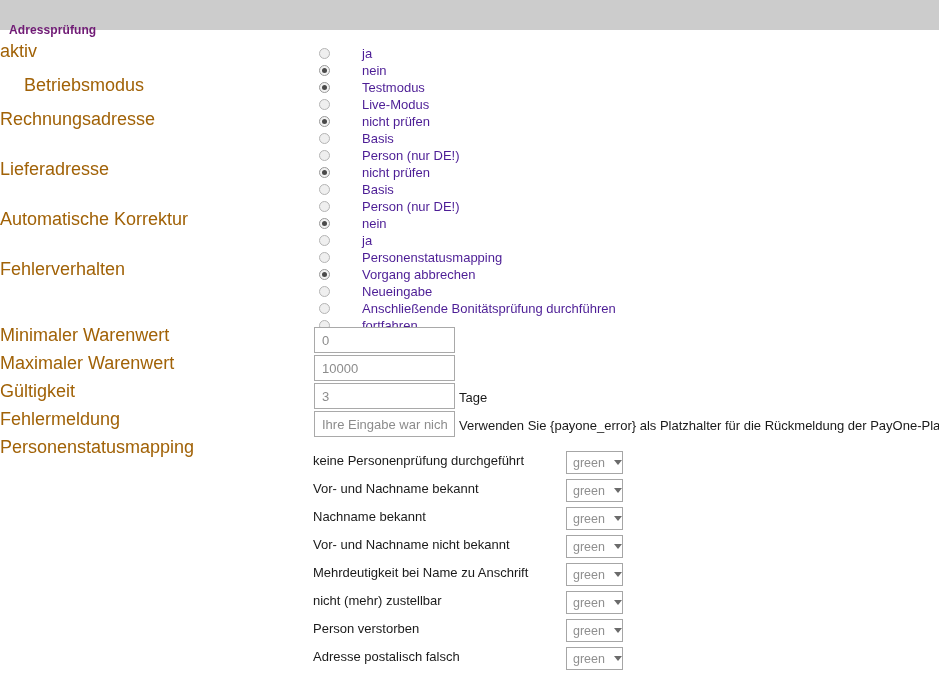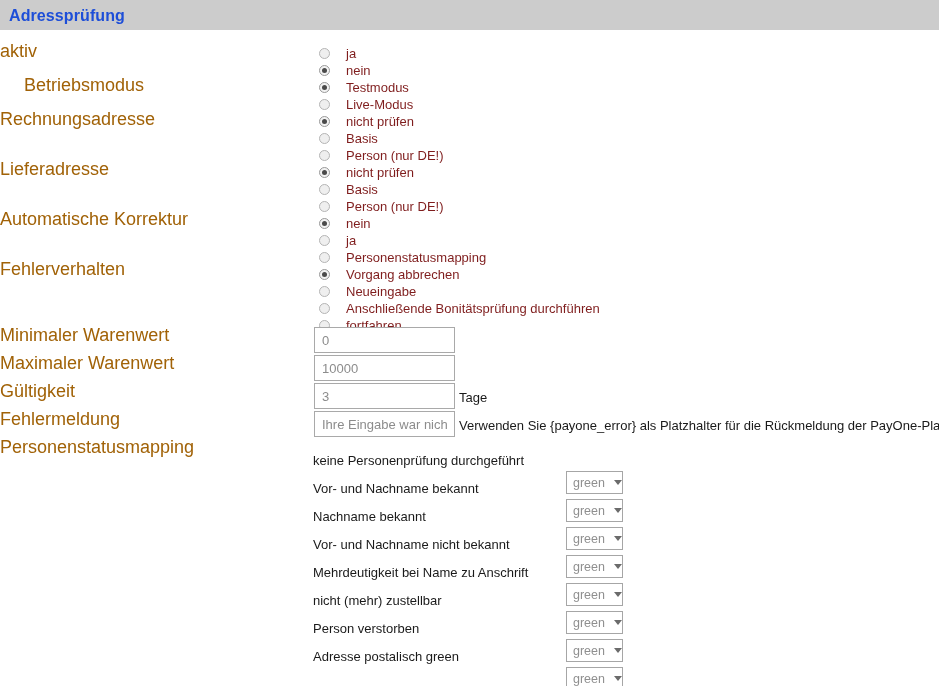--- a/index.html
+++ b/index.html
@@ -28,24 +28,24 @@
     left: 0;
     top: 0;
     width: 939px;
     height: 30px;
     background: #cccccc;
     box-sizing: border-box;
   }
   .panel-header .title {
     position: absolute;
     left: 9px;
-    top: 7px;
-    font-size: 16px;
+    top: 23px;
+    font-size: 12px;
     font-weight: bold;
-    color: #1d4ed8;
+    color: #701a75;
     letter-spacing: 0.1px;
   }
 
   
   .field-label {
     position: absolute;
     left: 0px;
     font-size: 18px;
     color: #a16207;
     white-space: nowrap;
@@ -82,23 +82,23 @@
     left: 50%;
     top: 50%;
     width: 5px;
     height: 5px;
     margin-left: -2.5px;
     margin-top: -2.5px;
     border-radius: 50%;
     background: #4a4a4a;
   }
   .radio-label {
-    margin-left: 7px;
-    font-size: 13px;
-    color: #7f1d1d;
+    margin-left: 23px;
+    font-size: 13px;
+    color: #4c1d95;
     line-height: 15px;
     padding-left: 9px;
   }
 
   
   .text-input {
     position: absolute;
     left: 314px;
     width: 141px;
     height: 26px;
@@ -137,21 +137,20 @@
     position: absolute;
     left: 566px;
     width: 57px;
     height: 23px;
     box-sizing: border-box;
     border: 1px solid #a6a6a6;
     background: #ffffff;
     display: flex;
     align-items: center;
     padding: 0 0 0 6px;
-    margin-top: 20px;
   }
   .map-select .sel-value {
     font-size: 12.5px;
     color: #8f8f8f;
     line-height: 14px;
     flex: 1 1 auto;
   }
   .map-select .caret {
     width: 0;
     height: 0;
@@ -293,20 +292,20 @@
       <div class="map-label" style="top: 593px;">nicht (mehr) zustellbar</div>
       <div class="map-select" style="top: 591px;">
         <span class="sel-value">green</span>
         <span class="caret"></span>
       </div>
       <div class="map-label" style="top: 621px;">Person verstorben</div>
       <div class="map-select" style="top: 619px;">
         <span class="sel-value">green</span>
         <span class="caret"></span>
       </div>
-      <div class="map-label" style="top: 649px;">Adresse postalisch green</div>
+      <div class="map-label" style="top: 649px;">Adresse postalisch falsch</div>
       <div class="map-select" style="top: 647px;">
         <span class="sel-value">green</span>
         <span class="caret"></span>
       </div>
     </div>
 
 </div>
 
 </body></html>

